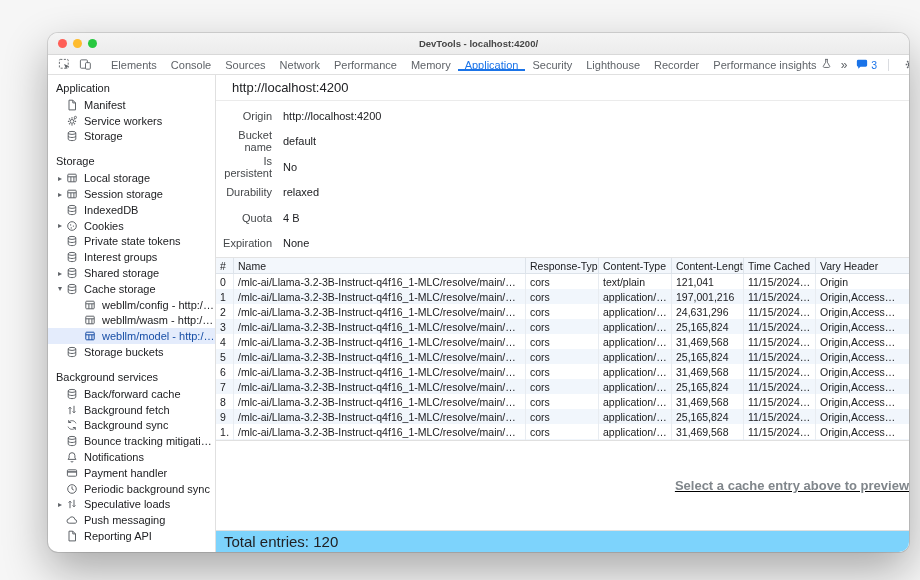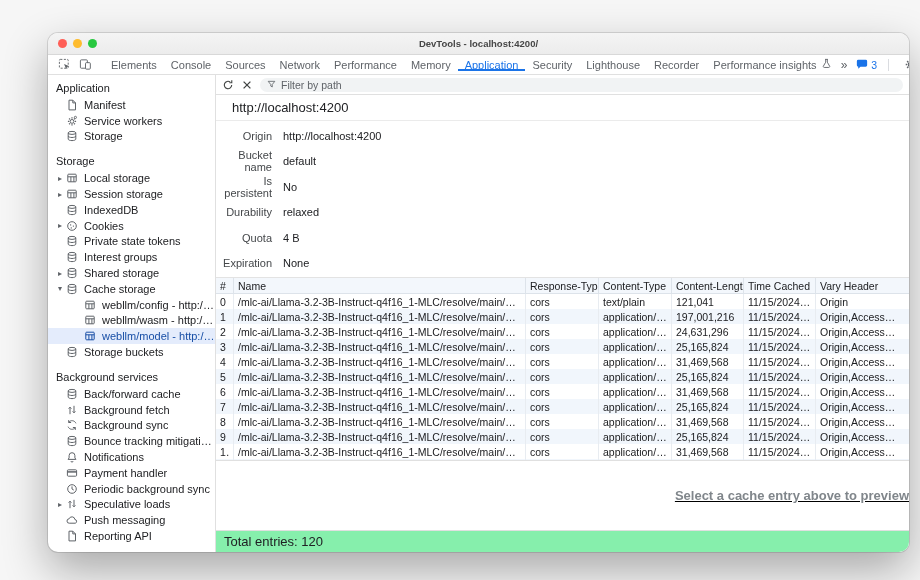--- a/index.html
+++ b/index.html
@@ -94,22 +94,22 @@
     padding: 0 4px; display: flex; align-items: center; overflow: hidden;
     white-space: nowrap; border-right: 1px solid #e8ecf1;
   }
   .g-head .cell { border-right: 1px solid #dde3ea; }
   .cell:last-child { border-right: none; }
   .cell.num, .cell.r { justify-content: flex-start; }
   .cell .tx { overflow: hidden; text-overflow: ellipsis; }
   .preview { flex: 1; display: flex; align-items: center; justify-content: flex-end; text-decoration: underline; }
   .preview span { font-size: 13px; font-weight: bold; color: #80868b; }
   .statusbar {
-    height: 22px; flex: 0 0 22px; border-top: 1px solid #e0e0e0; background: #86efac;
-    display: flex; align-items: center; padding-left: 8px; font-size: 13px; color: #202124;
+    height: 22px; flex: 0 0 22px; border-top: 1px solid #e0e0e0; background: #7dd3fc;
+    display: flex; align-items: center; padding-left: 8px; font-size: 15px; color: #202124;
   }
 </style>
 </head>
 <body>
 
 <div class="window">
   <div class="titlebar">
     <div class="lights">
       <span class="light red"></span>
       <span class="light yellow"></span>
@@ -477,39 +477,20 @@
                 <path d="M3 1.2h3.8L9.5 3.9v7H3z"></path>
                 <path d="M6.8 1.2v2.7h2.7"></path>
               </svg>
             </span>
             <span class="lbl">Reporting API</span>
           </div>
         </div>
       </aside>
 
     <main class="main">
-      <div class="toolbar">
-        <span class="tool">
-          <svg viewBox="0 0 14 14" fill="none" stroke="#444746" stroke-width="1.3">
-              <path d="M11.3 7A4.3 4.3 0 1 1 9.5 3.5"></path>
-              <path d="M11.4 1.6v2.7H8.7"></path>
-            </svg>
-        </span>
-        <span class="tool">
-          <svg viewBox="0 0 12 12" fill="none" stroke="#444746" stroke-width="1.3">
-              <path d="M2.6 2.6l6.8 6.8M9.4 2.6L2.6 9.4"></path>
-            </svg>
-        </span>
-        <span class="filterbox">
-          <svg viewBox="0 0 12 12" fill="none" stroke="#5f6368" stroke-width="1.1">
-              <path d="M1.6 1.8h8.8L7 6v3.3L5 8.1V6z"></path>
-            </svg>
-          <input type="text" placeholder="Filter by path" style="">
-        </span>
-      </div>
 
       <div class="origin-head">http://localhost:4200</div>
 
       <div class="meta" id="meta-host">
           <div class="meta-row">
             <span class="k">Origin</span>
             <span class="v">http://localhost:4200</span>
           </div>
           <div class="meta-row">
             <span class="k">Bucket name</span>

